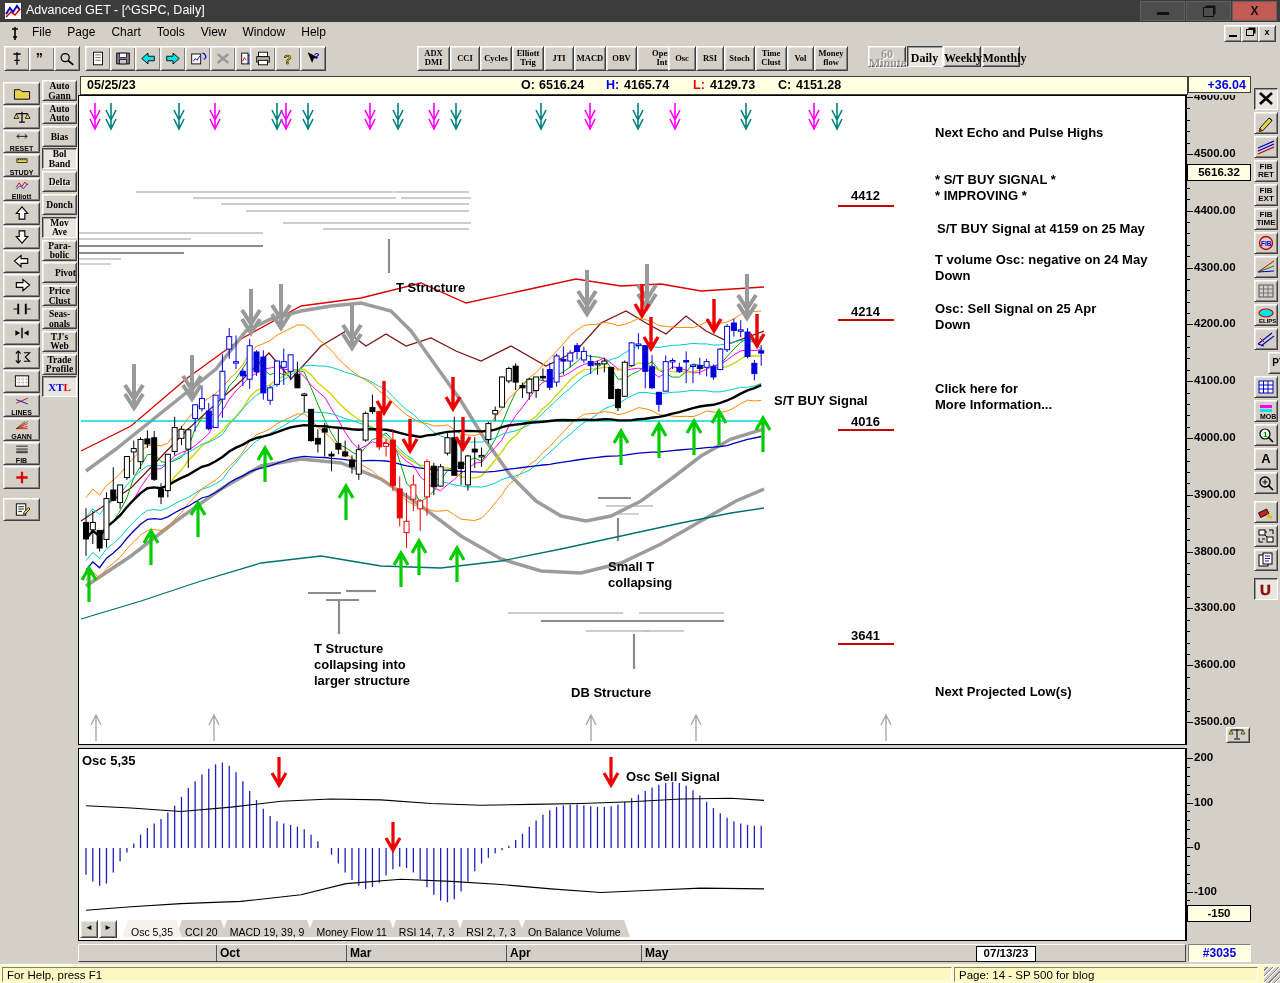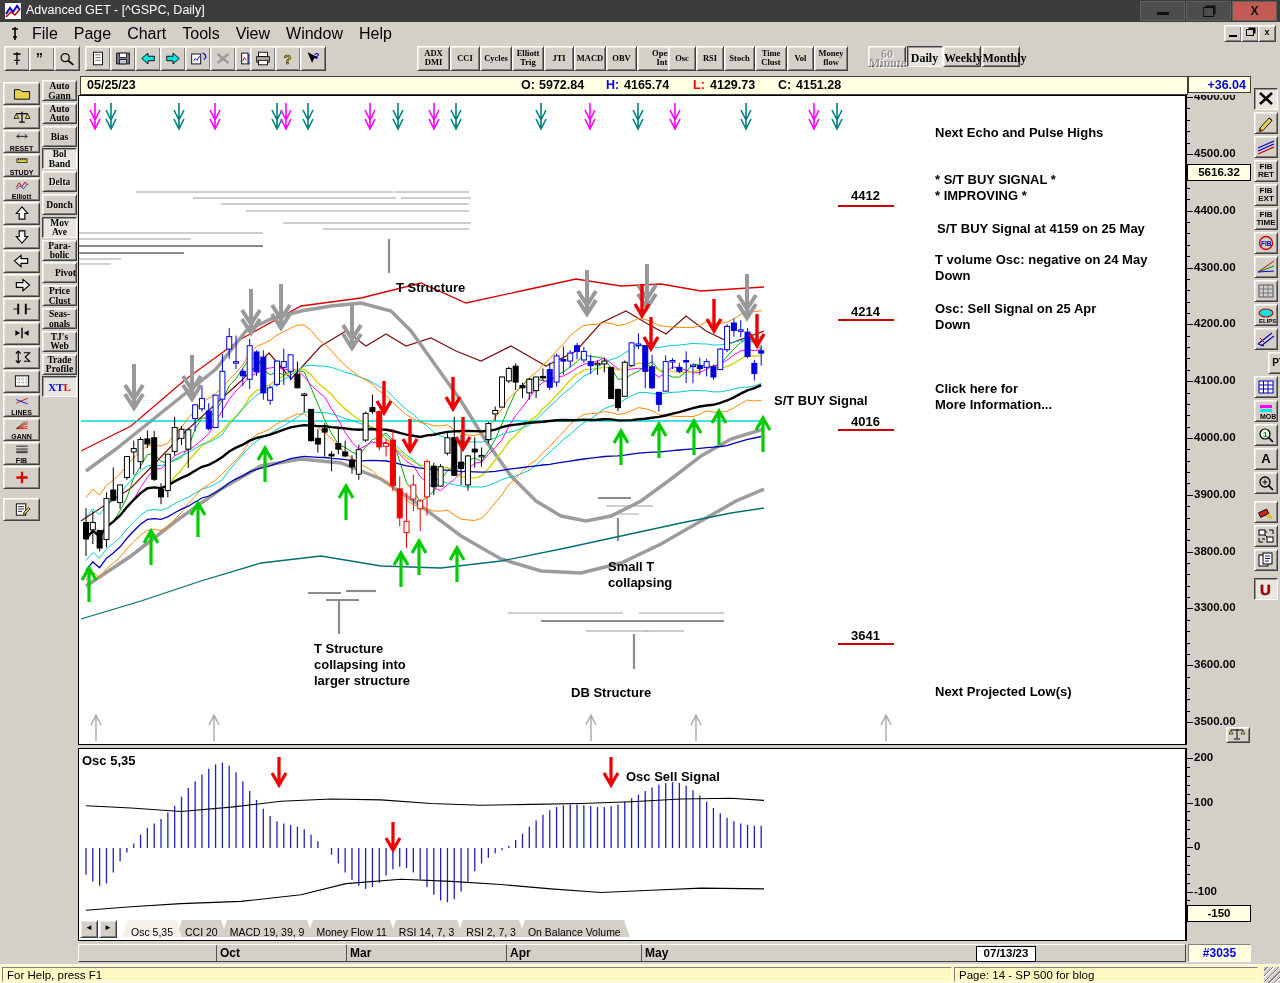--- a/index.html
+++ b/index.html
@@ -13,21 +13,21 @@
   .pressed{background:#e9e6df;border:1px solid;border-color:#404040 #ffffff #ffffff #404040;
            box-shadow:inset 1px 1px 0 #9a9a9a;}
   
   #titlebar{left:0;top:0;width:1280px;height:22px;background:#3c3c3c;color:#fff;}
   #titlebar .title{position:absolute;left:26px;top:3px;font-size:12.5px;color:#fff;white-space:nowrap;}
   .tb-btn{position:absolute;top:1px;width:45px;height:20px;background:#4d4d4d;border:1px solid #5f5f5f;
           color:#111;text-align:center;line-height:18px;font-weight:bold;font-size:12px;box-sizing:border-box;}
   #btn-close{background:#c35b55;}
   
   #menubar{left:0;top:22px;width:1280px;height:22px;background:#d4d0c8;border-bottom:1px solid #9a968e;}
-  .menu-item{display:inline-block;padding:3px 8px 0 8px;font-size:16px;color:#000;height:19px;}
+  .menu-item{display:inline-block;padding:3px 8px 0 8px;font-size:12px;color:#000;height:19px;}
   .mdi-btn{position:absolute;top:3px;width:16px;height:15px;font-size:9px;line-height:13px;text-align:center;font-weight:bold;}
   
   #toolbar{left:0;top:44px;width:1280px;height:31px;background:#d4d0c8;}
   .tbtn{position:absolute;top:2px;width:24px;height:23px;}
   .ind-btn{position:absolute;top:2px;height:25px;text-align:center;font-weight:bold;color:#000;
            font-size:8.5px;line-height:8.5px;padding-top:2px;box-sizing:border-box;font-family:"Liberation Serif",serif;}
   .ind-btn .l1{display:block;}
   .tf-btn{position:absolute;top:2px;height:21px;text-align:center;font-weight:bold;font-size:12px;line-height:9px;
           padding-top:3px;box-sizing:border-box;font-family:"Liberation Serif",serif;}
   .disabled-txt{color:#9a9a9a;text-shadow:1px 1px 0 #fff;}
@@ -270,21 +270,21 @@
       <span style="display: block;">Weekly</span>
     </div>
     <div class="tf-btn raised" style="left: 981.5px; width: 38px; line-height: 17px;">
       <span style="display: block;">Monthly</span>
     </div>
   </div>
 
 <div id="infobar" class="abs">
   <span style="left:6px">05/25/23</span>
   <span style="left:440px">O:</span>
-  <span style="left:458px">5972.84</span>
+  <span style="left:458px">6516.24</span>
   <span style="left:525px;color:#0000ee">H:</span>
   <span style="left:543px">4165.74</span>
   <span style="left:612px;color:#ee0000">L:</span>
   <span style="left:629px">4129.73</span>
   <span style="left:697px">C:</span>
   <span style="left:715px">4151.28</span>
 </div>
 <div id="changebox" class="abs">+36.04</div>
 
 <div id="left-toolcol"></div>

